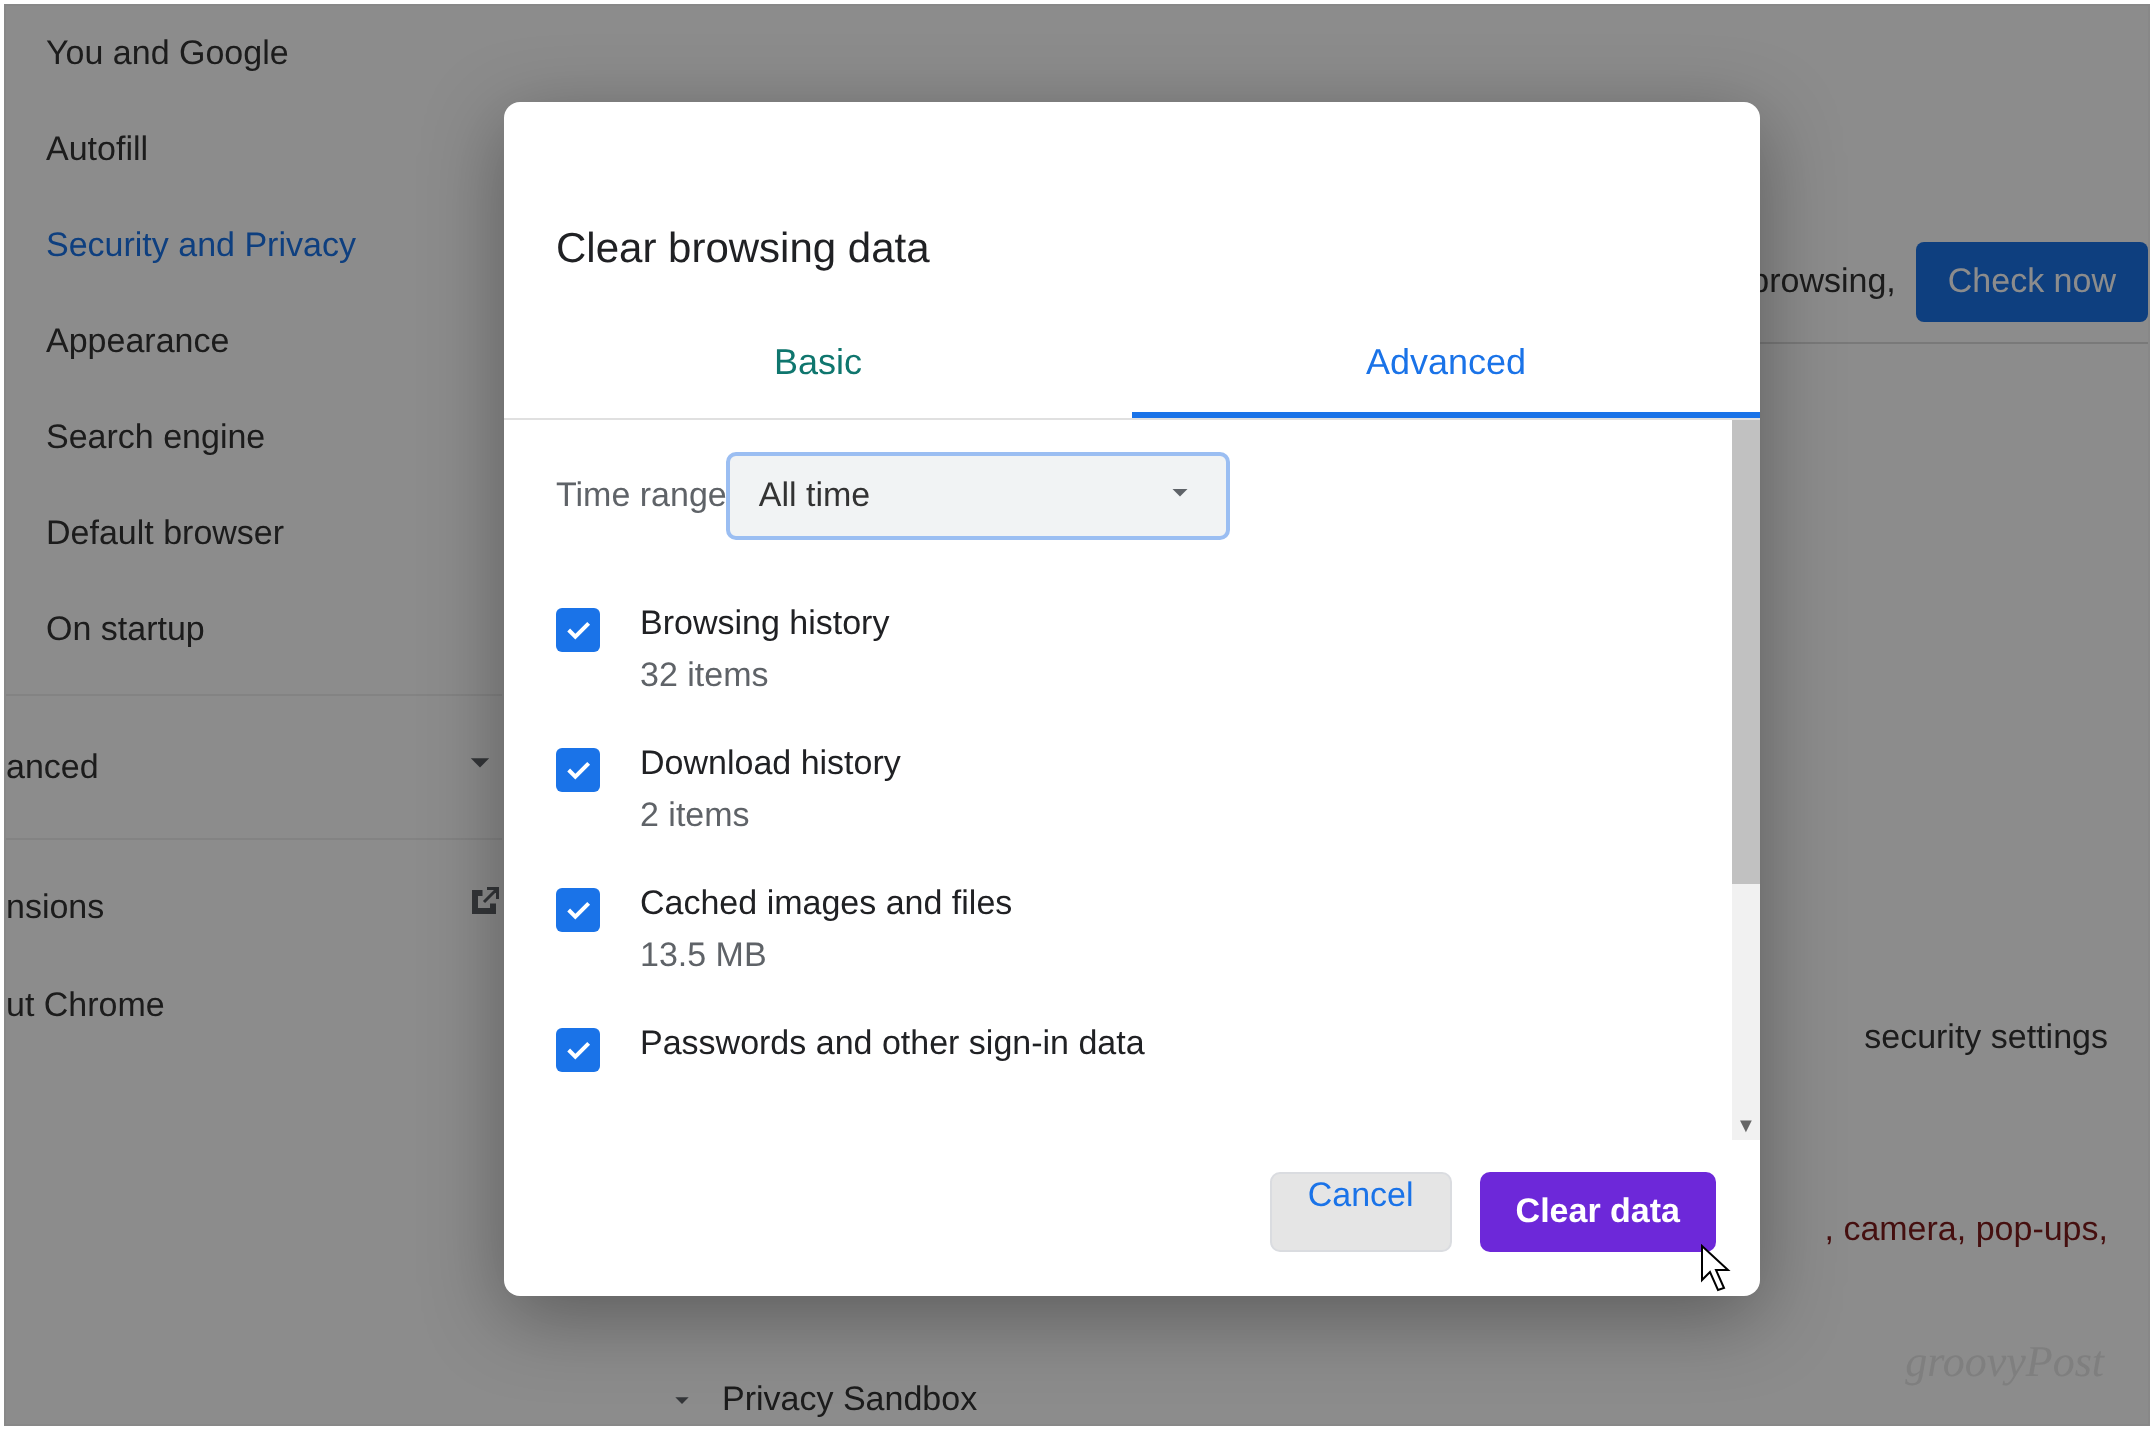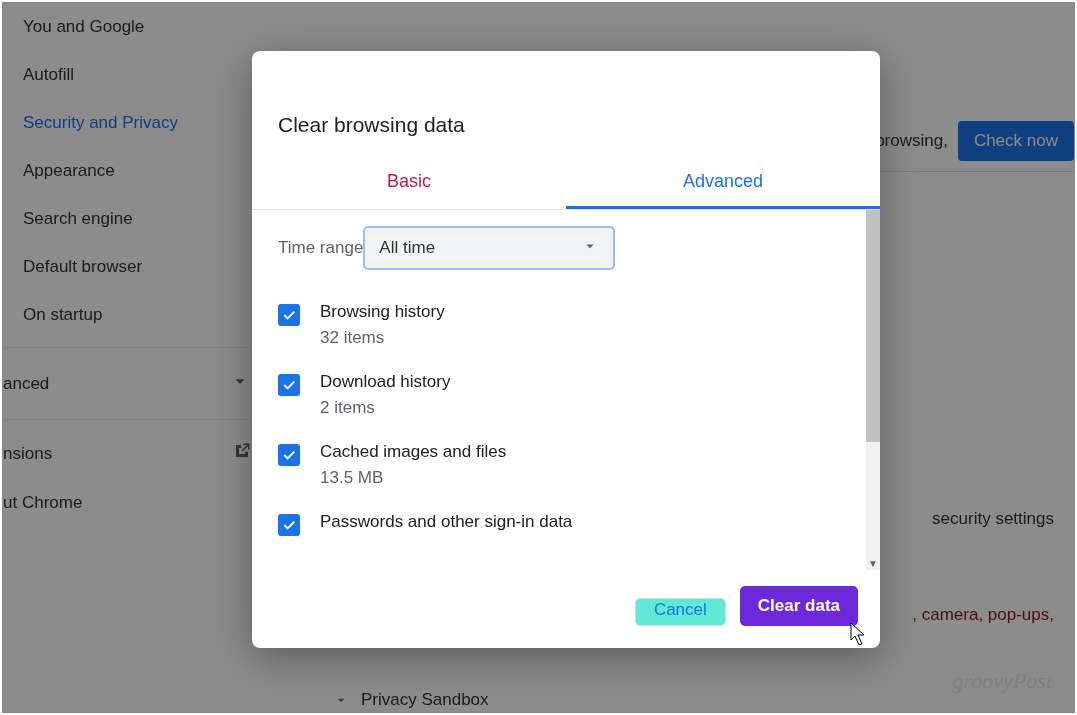--- a/index.html
+++ b/index.html
@@ -18,37 +18,37 @@
     .main-divider { position:absolute; top:168px; left:0; right:0; border-top:1px solid #ddd; }
     .sec-text { position:absolute; top:506px; right:20px; font-size:17px; color:#333; }
     .site-text { position:absolute; top:602px; right:20px; font-size:17px; color:#7f1d1d; }
     .privacy-row { position:absolute; top:687px; left:50px; font-size:17px; color:#333; display:flex; align-items:center; gap:12px; }
     .watermark { position:absolute; bottom:18px; right:22px; font-family: Georgia, serif; font-style: italic; font-size:22px; color: rgba(120,120,120,0.65); }
     
     .dialog { position:absolute; left:249px; top:48px; width:628px; height:597px; background:#fff; border-radius:8px; box-shadow:0 10px 40px rgba(0,0,0,0.35); display:flex; flex-direction:column; }
     .dialog-title { padding:26px 26px 22px 26px; font-size:21px; color:#202124;margin-top:36px; }
     .tabs { display:flex; padding:0 12px; border-bottom:1px solid #e0e0e0; }
     .tabs.sep { padding:0; }
-    .tab { flex:1; text-align:center; padding:12px 0 14px 0; font-size:18px; font-weight:500; color:#be185d; cursor:pointer; border-bottom:3px solid transparent; }
+    .tab { flex:1; text-align:center; padding:12px 0 14px 0; font-size:18px; font-weight:500; color:#0f766e; cursor:pointer; border-bottom:3px solid transparent; }
     .tab.active { color:#1a73e8; border-bottom-color:#1a73e8; }
     .content { position:relative; flex:1; overflow:hidden; }
     .scrollarea { position:absolute; left:0; right:14px; top:0; bottom:0; padding:16px 10px 0 26px; }
     .scrolltrack { position:absolute; right:0; top:0; bottom:0; width:14px; background:#f1f1f1; }
     .scrollthumb { position:absolute; right:0; top:0; width:14px; height:232px; background:#c1c1c1; }
     .scrollarrow { position:absolute; right:0; bottom:0; width:14px; height:14px; display:flex; align-items:center; justify-content:center; color:#666; font-size:10px; }
     .timerange { display:flex; align-items:center; margin-bottom:22px; }
     .timerange-label { color:#5f6368; font-size:17px; }
     .select { width:252px; height:44px; border:2px solid #9bbef2; border-radius:5px; background:#f1f3f4; display:flex; align-items:center; justify-content:space-between; padding:0 14px; color:#333; font-size:17px; }
     .option { display:flex; align-items:flex-start; gap:20px; padding:10px 0 14px 0; }
     .checkbox { width:22px; height:22px; border-radius:3px; background:#1a73e8; display:flex; align-items:center; justify-content:center; flex-shrink:0; margin-top:2px; }
     .checkbox svg { width:16px; height:16px; }
     .opt-title { font-size:17px; color:#202124; margin-bottom:6px; }
     .opt-sub { font-size:17px; color:#5f6368; }
     .footer { display:flex; justify-content:flex-end; gap:14px; padding:16px 22px 22px 0; }
-    .btn-cancel { border:1px solid #dadce0; background:#5eead4; color:#1a73e8; font-size:17px; font-weight:500; padding:1px 18px; border-radius:5px; cursor:pointer;margin-top:12px; }
+    .btn-cancel { border:1px solid #dadce0; background:#e5e5e5; color:#1a73e8; font-size:17px; font-weight:500; padding:1px 18px; border-radius:5px; cursor:pointer; }
     .btn-clear { border:none; background:#6d28d9; color:#fff; font-size:17px; font-weight:700; padding:10px 18px; border-radius:5px; cursor:pointer; }
     .cursor { position:absolute; left:847px; top:619px; }
     .ext-icon { width:18px; height:18px; }
   </style>
 </head>
 <body>
 
 <div class="frame">
   <div class="sidebar">
     <div class="sidebar-item">You and Google</div>

